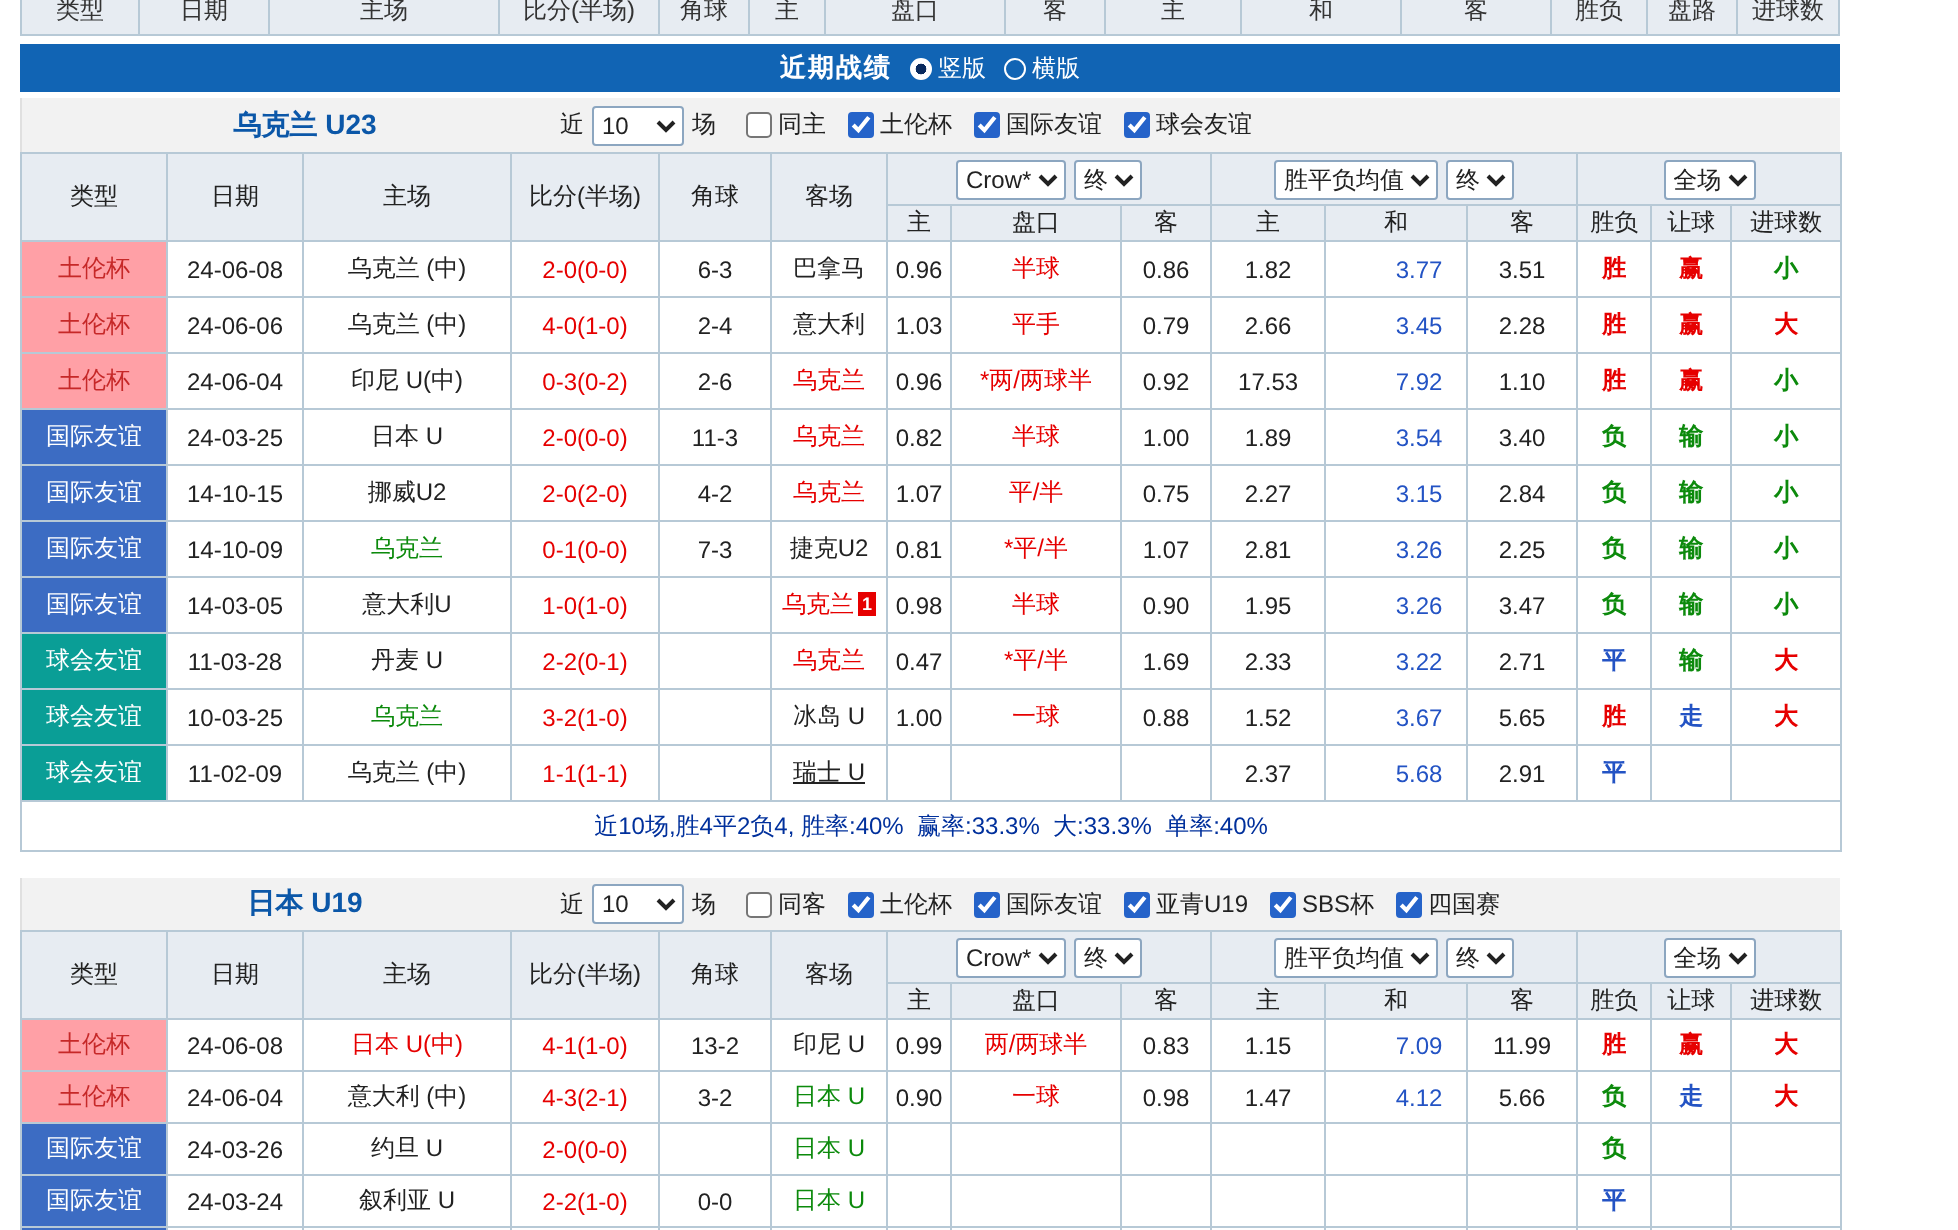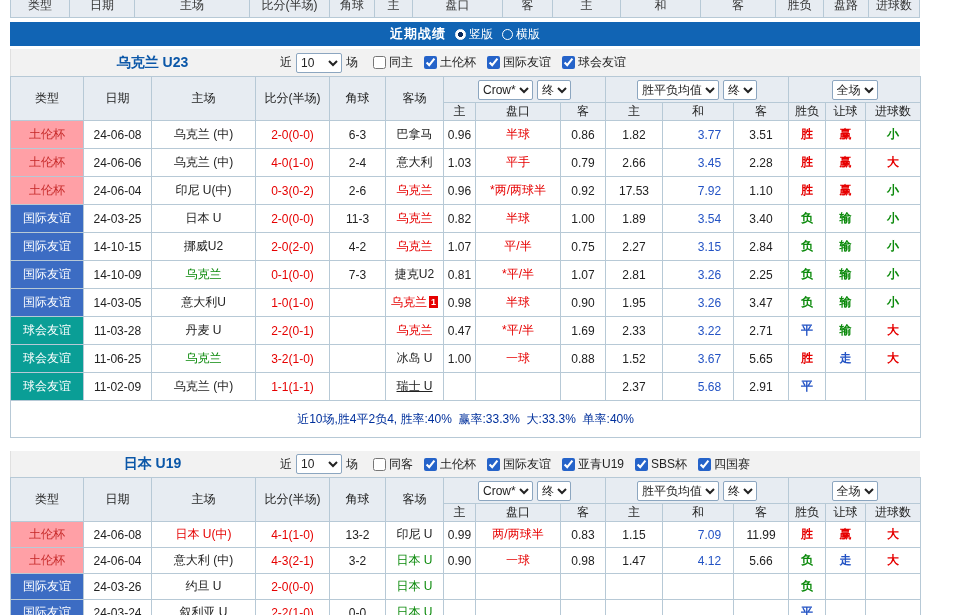--- a/index.html
+++ b/index.html
@@ -42,21 +42,21 @@
   .sec1 tbody td{height:26px;}
   .selwrap select{margin:0 2px;}
 
   .type-toulon{background:#ffa0a6;color:#c62828;}
   .type-intl{background:#3c6cc3;color:#fff;}
   .type-club{background:#0a9e96;color:#fff;}
   .score{color:#e60000;}
   .handicap{color:#e60000;}
   .draw-odds{color:#2353c4;padding-left:23px;}
   .res{font-weight:bold;}
-  .summary td{color:#00309c;white-space:pre;height:37px;font-size:12px;}
+  .summary td{color:#00309c;white-space:pre;height:25px;font-size:12px;}
   .badge{display:inline-block;background:#e60000;color:#fff;font-size:9px;line-height:12px;width:9px;
     margin-left:2px;vertical-align:1px;font-weight:bold;}
 </style>
 </head>
 <body>
 
 <div class="page">
 
   <div class="content top-strip">
     <div class="strip-row">
@@ -292,21 +292,21 @@
             <td>1.69</td>
             <td>2.33</td>
             <td class="draw-odds">3.22</td>
             <td>2.71</td>
             <td class="res" style="color: rgb(35, 83, 196);">平</td>
             <td class="res" style="color: rgb(12, 138, 12);">输</td>
             <td class="res" style="color: rgb(230, 0, 0);">大</td>
           </tr>
           <tr>
             <td class="type-club">球会友谊</td>
-            <td>11-06-25</td>
+            <td>10-03-25</td>
             <td><span style="color: rgb(12, 138, 12);">乌克兰</span></td>
             <td class="score">3-2(1-0)</td>
             <td></td>
             <td><span style="color: rgb(34, 34, 34);">冰岛 U</span></td>
             <td>1.00</td>
             <td class="handicap">一球</td>
             <td>0.88</td>
             <td>1.52</td>
             <td class="draw-odds">3.67</td>
             <td>5.65</td>

